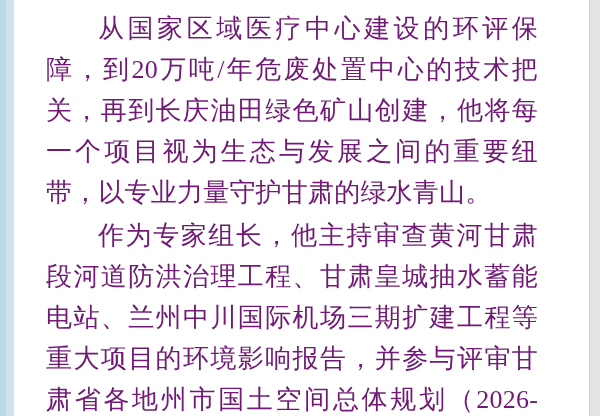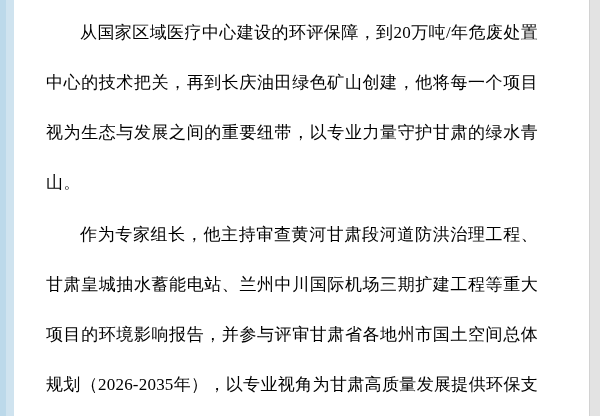--- a/index.html
+++ b/index.html
@@ -57,23 +57,23 @@
   .content {
     position: absolute;
     left: 46px;
     top: 8px;
     width: 492px;
     height: 400px;
     box-sizing: border-box;
   }
   .para {
     margin: 0 0 2px 0;
-    color: #000000;
-    font-size: 17px;
-    line-height: 50px;
+    color: #701a75;
+    font-size: 26px;
+    line-height: 41px;
     letter-spacing: 0.2px;
     text-align: justify;
     text-justify: inter-character;
     text-indent: 2em;
     font-weight: 500;
   }
   .para:last-child {
     margin-bottom: 0;
   }
 </style>

